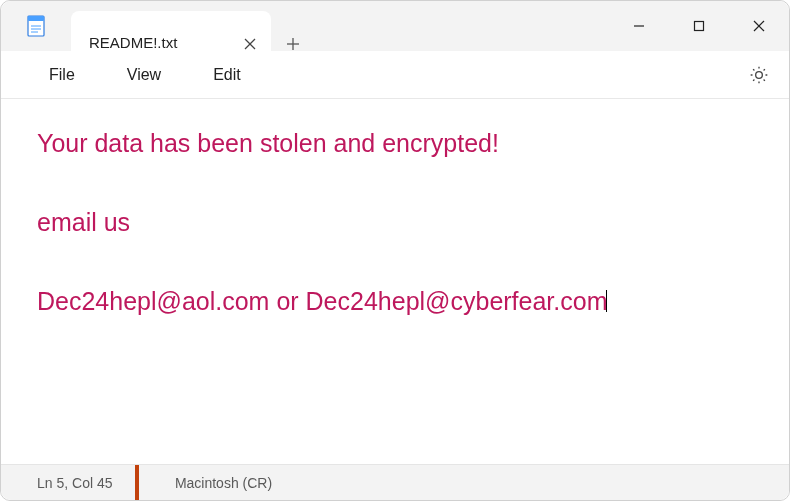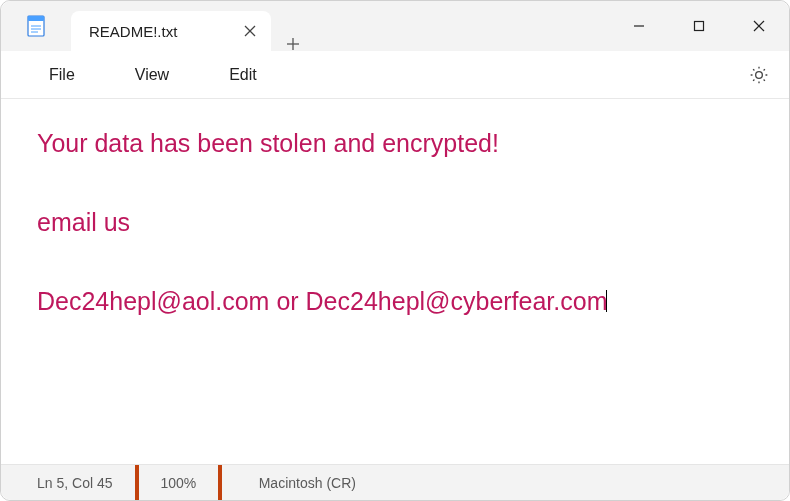--- a/index.html
+++ b/index.html
@@ -46,21 +46,21 @@
       align-items: flex-end;
       flex: 1;
     }
     .tab {
       background: #ffffff;
       border-top-left-radius: 8px;
       border-top-right-radius: 8px;
       height: 40px;
       padding: 0 14px 0 18px;
       display: flex;
-      align-items: center;
+      align-items: flex-end;
       gap: 0;
       font-size: 15px;
       color: #222;
       min-width: 200px;
       position: relative;
     }
     .tab .close {
       width: 14px;
       height: 14px;
       display: inline-flex;
@@ -90,21 +90,21 @@
       justify-content: center;
       color: #222;
     }
     .menubar {
       height: 48px;
       display: flex;
       align-items: center;
       padding: 0 10px 0 22px;
       background: #ffffff;
       border-bottom: 1px solid #e8e8e8;
-      gap: 8px;
+      gap: 0;
     }
     .menu-item {
       padding: 8px 26px;
       font-size: 16px;
       color: #222;
       border-radius: 4px;
     }
     .menu-spacer { flex: 1; }
     .settings-btn {
       width: 40px;
@@ -221,17 +221,16 @@
   </div>
 
   <div class="content"><span>Your data has been stolen and encrypted!
 
 email us
 
 Dec24hepl@aol.com or Dec24hepl@cyberfear.com</span><span class="caret"></span></div>
 
   <div class="statusbar">
     <div class="status-cell" style="padding-left:36px">Ln 5, Col 45</div>
-    <div class="status-cell">100%</div>
     <div class="status-cell" style="min-width:170px;justify-content:center">Macintosh (CR)</div>
   </div>
 
 </div>
 
 </body></html>

